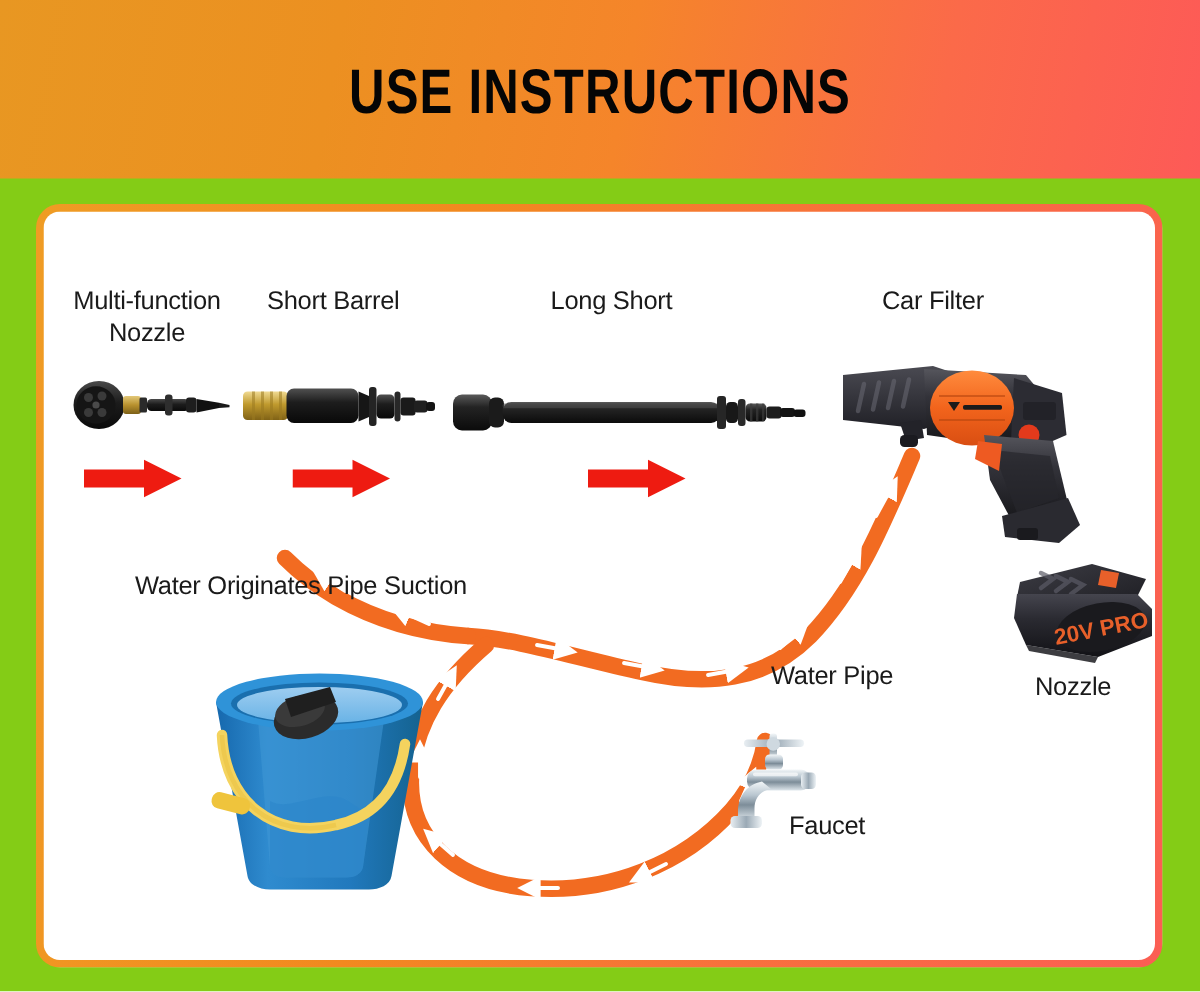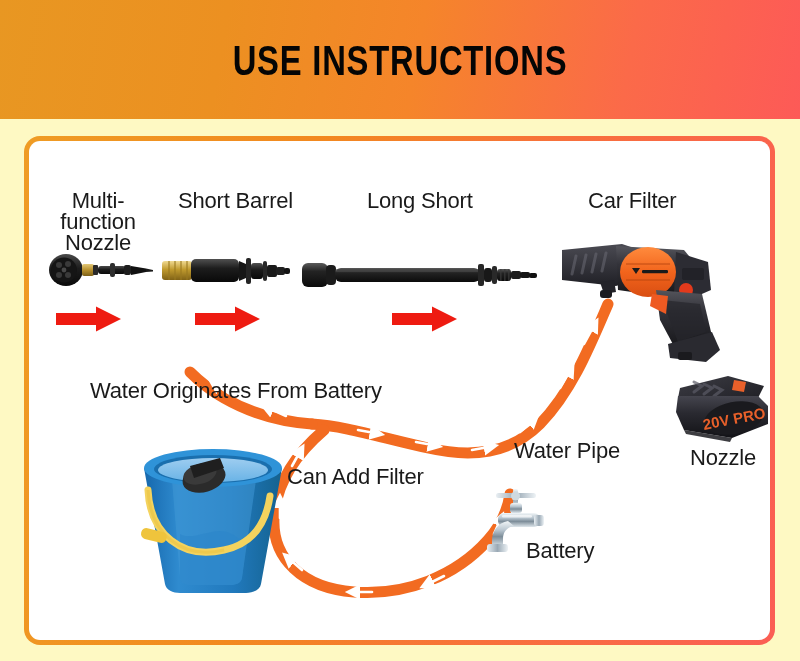--- a/index.html
+++ b/index.html
@@ -8,21 +8,21 @@
     background: #ffffff;
   }
   body {
     font-family: "Liberation Sans", sans-serif;
   }
   #page {
     position: relative;
     width: 800px;
     height: 661px;
     overflow: hidden;
-    background: #fef9c3;
+    background: #84cc16;
   }
 
   
   #header-banner {
     position: absolute;
     left: 0; top: 0;
     width: 800px; height: 119px;
     background: linear-gradient(100deg, #e89722 0%, #ec9021 28%, #f5852a 52%, #fb6a49 78%, #fd5a57 100%);
   }
   #header-title {
@@ -55,21 +55,21 @@
        linear-gradient(100deg, #ef9c24 0%, #f2891f 35%, #f8703c 65%, #fb5e54 100%);
     background-origin: border-box;
     background-clip: padding-box, border-box;
   }
 
   
   .lbl {
     position: absolute;
     color: #1a1a1a;
     font-family: "Liberation Sans", sans-serif;
-    font-size: 22px;
+    font-size: 17px;
     line-height: 21px;
     white-space: pre;
     letter-spacing: -0.2px;
   }
   .lbl.center { text-align: center; white-space: pre-line; }
 
   #label-nozzle   { left: 34px;  top: 190px; width: 128px; text-align: center; }
   #label-short    { left: 178px; top: 190px; text-align: right; }
   #label-long     { left: 367px; top: 190px; }
   #label-gun      { left: 588px; top: 190px; }
@@ -140,25 +140,24 @@
         <path d="M470,398 L478,380"></path>
       </g>
     </svg>
   </div>
 
   <div class="lbl center" id="label-nozzle">Multi-function
 Nozzle</div>
   <div class="lbl" id="label-short">Short Barrel</div>
   <div class="lbl" id="label-long">Long Short</div>
   <div class="lbl" id="label-gun">Car Filter</div>
-  <div class="lbl" id="label-suction">Water Originates From Battery</div>
+  <div class="lbl" id="label-suction">Water Originates Pipe Suction</div>
   <div class="lbl" id="label-pipe">Water Pipe</div>
   <div class="lbl" id="label-battery">Nozzle</div>
-  <div class="lbl" id="label-filter">Can Add Filter</div>
-  <div class="lbl" id="label-faucet">Battery</div>
+  <div class="lbl" id="label-faucet">Faucet</div>
 
   <div class="arrow-red" id="arrow-1">
     <svg width="66" height="26" viewBox="0 0 66 26" xmlns="http://www.w3.org/2000/svg">
       <path d="M0,7 L40,7 L40,0.5 L65,13 L40,25.5 L40,19 L0,19 Z" fill="#ee1b11"></path>
     </svg>
   </div>
   <div class="arrow-red" id="arrow-2">
     <svg width="66" height="26" viewBox="0 0 66 26" xmlns="http://www.w3.org/2000/svg">
       <path d="M0,7 L40,7 L40,0.5 L65,13 L40,25.5 L40,19 L0,19 Z" fill="#ee1b11"></path>
     </svg>

